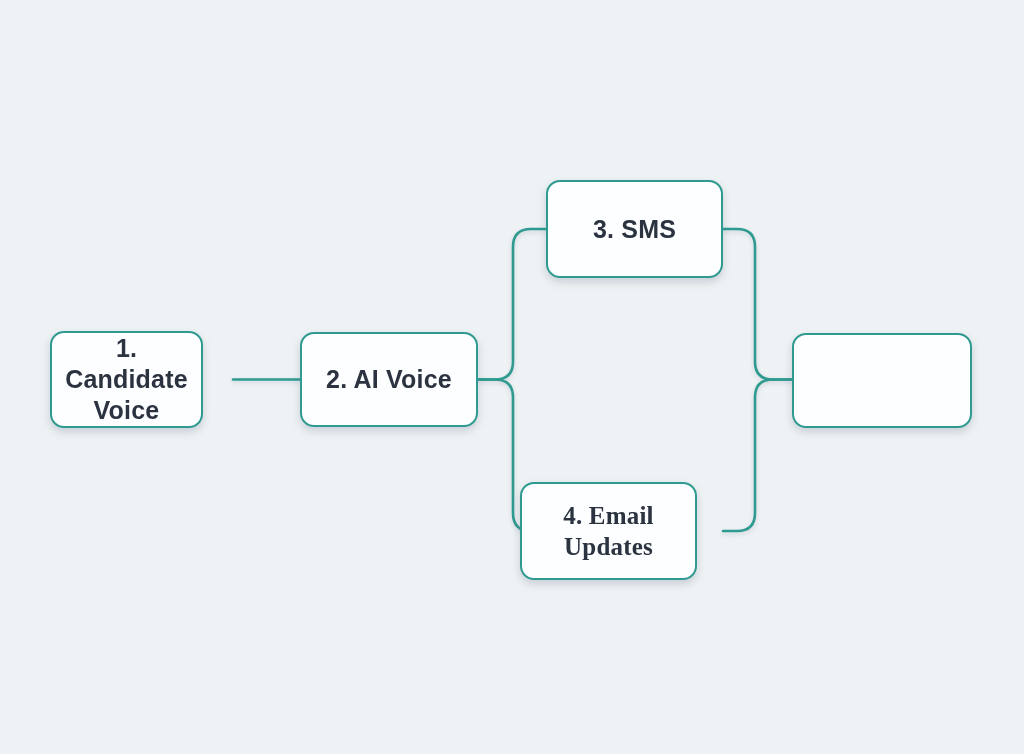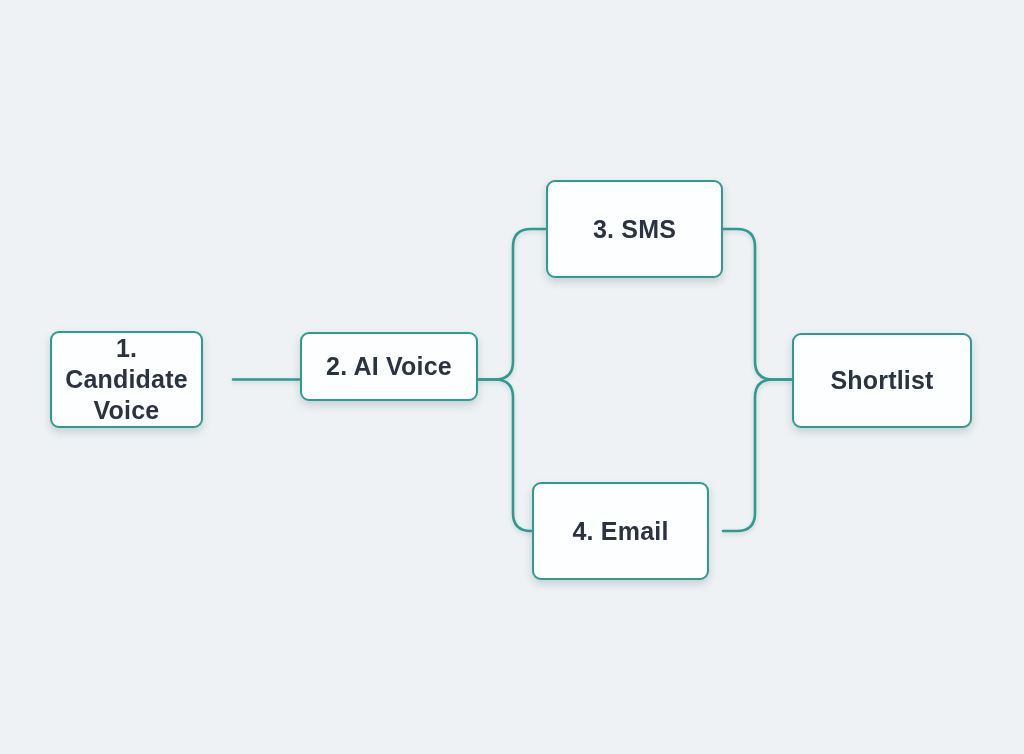--- a/index.html
+++ b/index.html
@@ -31,37 +31,37 @@
     stroke:var(--accent);
     stroke-width:2.6;
     stroke-linecap:round;
     stroke-linejoin:round;
   }
   .node{
     position:absolute;
     box-sizing:border-box;
     background:var(--node-fill);
     border:2px solid var(--accent);
-    border-radius:9px;
+    border-radius:14px;
     box-shadow:0 4px 8px rgba(100,116,139,0.28);
     display:flex;
     flex-direction:column;
     align-items:center;
     justify-content:center;
     text-align:center;
     color:var(--text);
     font-size:25px;
     font-weight:700;
     line-height:31px;
     letter-spacing:0.2px;
   }
   #node-step1{left:50px;  top:331px; width:153px; height:97px;}
-  #node-step2{left:300px; top:332px; width:178px; height:69px;}
+  #node-step2{left:300px; top:332px; width:178px; height:95px;}
   #node-step3{left:546px; top:180px; width:177px; height:98px;}
-  #node-step4{left:532px; top:482px; width:177px; height:98px;}
+  #node-step4{left:520px; top:482px; width:177px; height:98px;font-family:Liberation Serif, serif;}
   #node-step5{left:792px; top:333px; width:180px; height:95px;}
 </style>
 </head>
 <body>
 
 <div class="canvas">
 
   <svg class="edges-layer" viewBox="0 0 1024 754" xmlns="http://www.w3.org/2000/svg">
     <path d="M 233 379.5 H 300"></path>
     <path d="M 478 379.5 H 495 Q 513 379.5 513 361.5 V 247 Q 513 229 531 229 H 546"></path>
@@ -78,19 +78,19 @@
   <div class="node" id="node-step2">
     <span>2. AI Voice</span>
   </div>
 
   <div class="node" id="node-step3">
     <span>3. SMS</span>
   </div>
 
   <div class="node" id="node-step4">
     <span>4. Email</span>
+    <span>Updates</span>
   </div>
 
   <div class="node" id="node-step5">
-    <span>Shortlist</span>
   </div>
 
 </div>
 
 </body></html>

